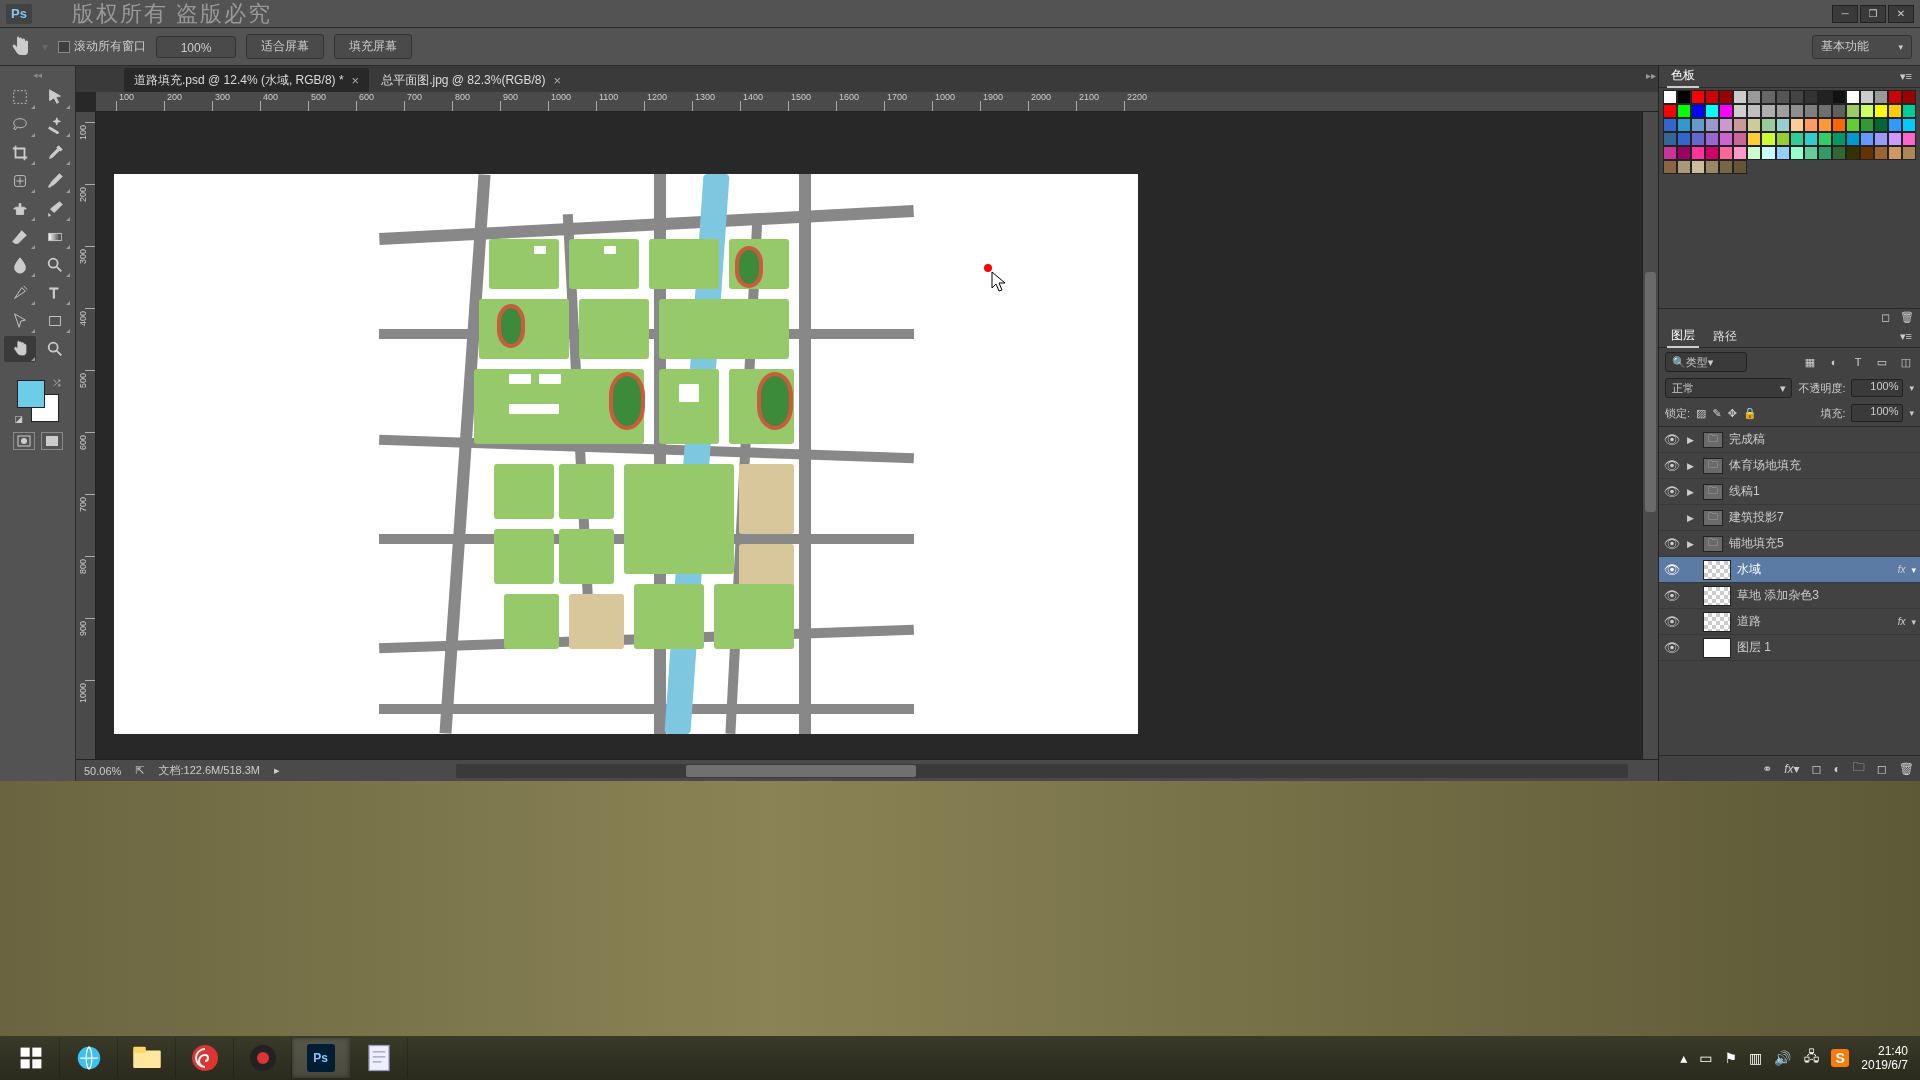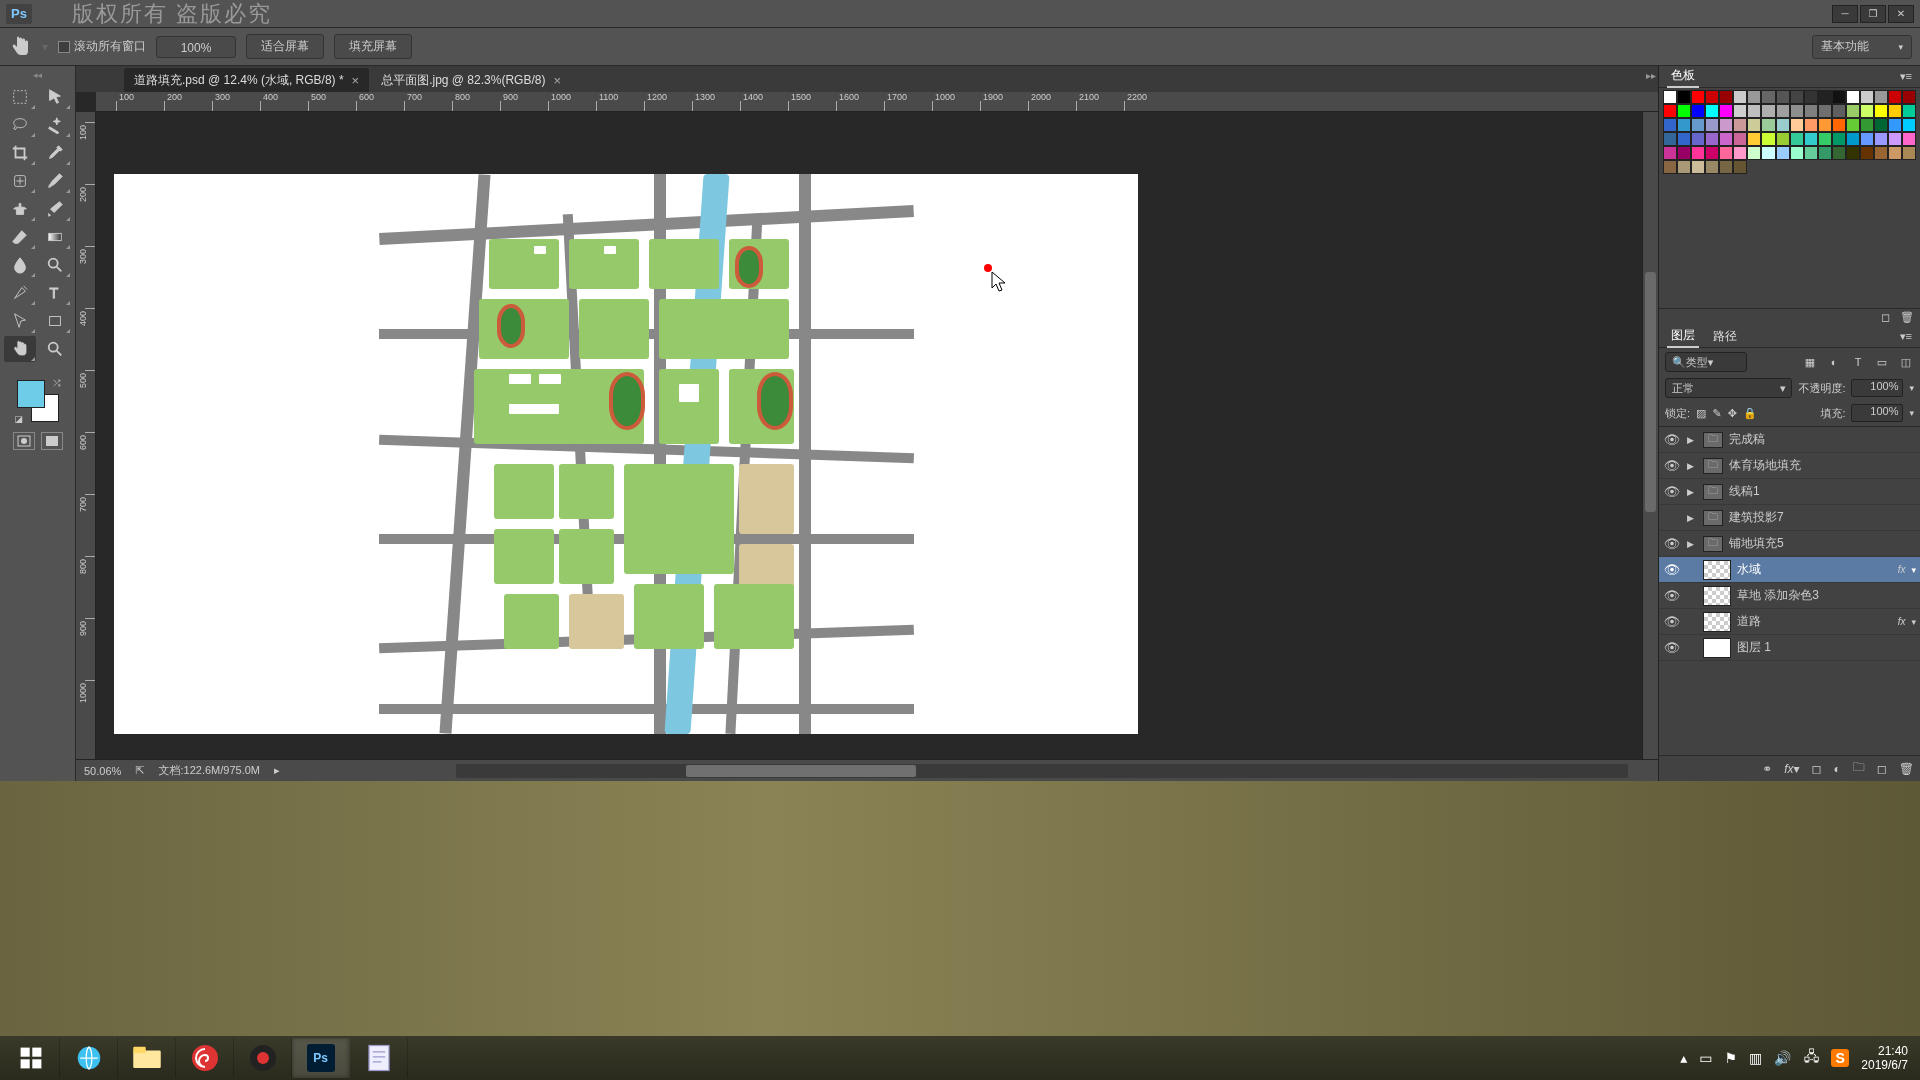--- a/index.html
+++ b/index.html
@@ -493,21 +493,21 @@
             </svg>
         </div>
         <div class="vscroll">
             <div class="thumb" style="top:160px;height:240px"></div>
           </div>
       </div>
     </div>
     <div class="doc-status">
       <span>50.06%</span>
       <span>⇱</span>
-      <span>文档:122.6M/975.0M</span>
+      <span>文档:122.6M/518.3M</span>
       <span>▸</span>
       <div class="hscroll">
           <div class="hthumb"></div>
         </div>
     </div>
   </div>
 
 
   <div class="panels">
 

